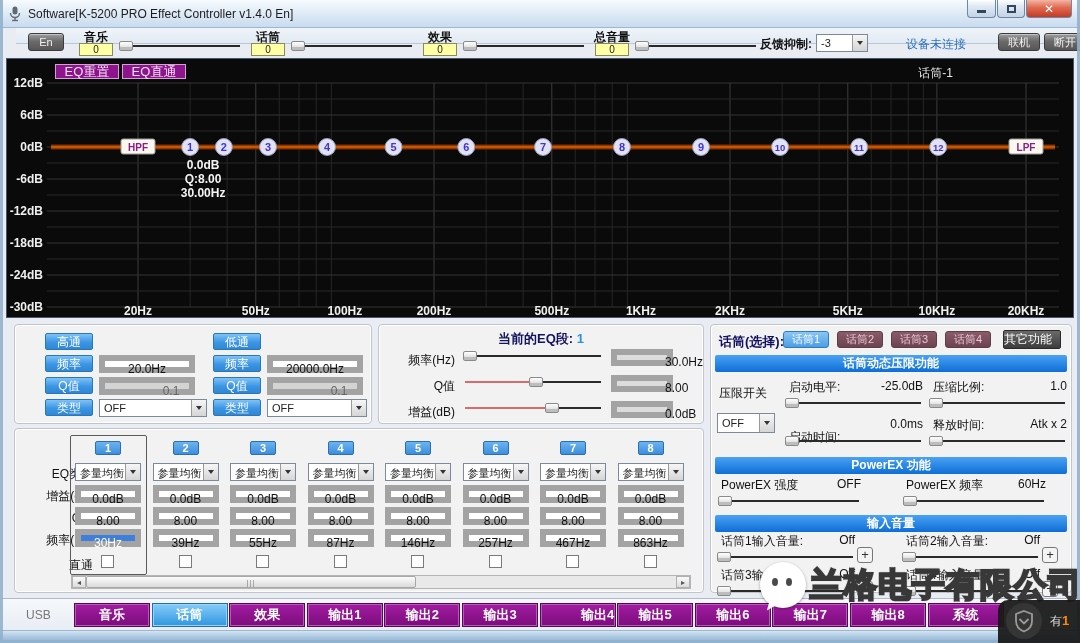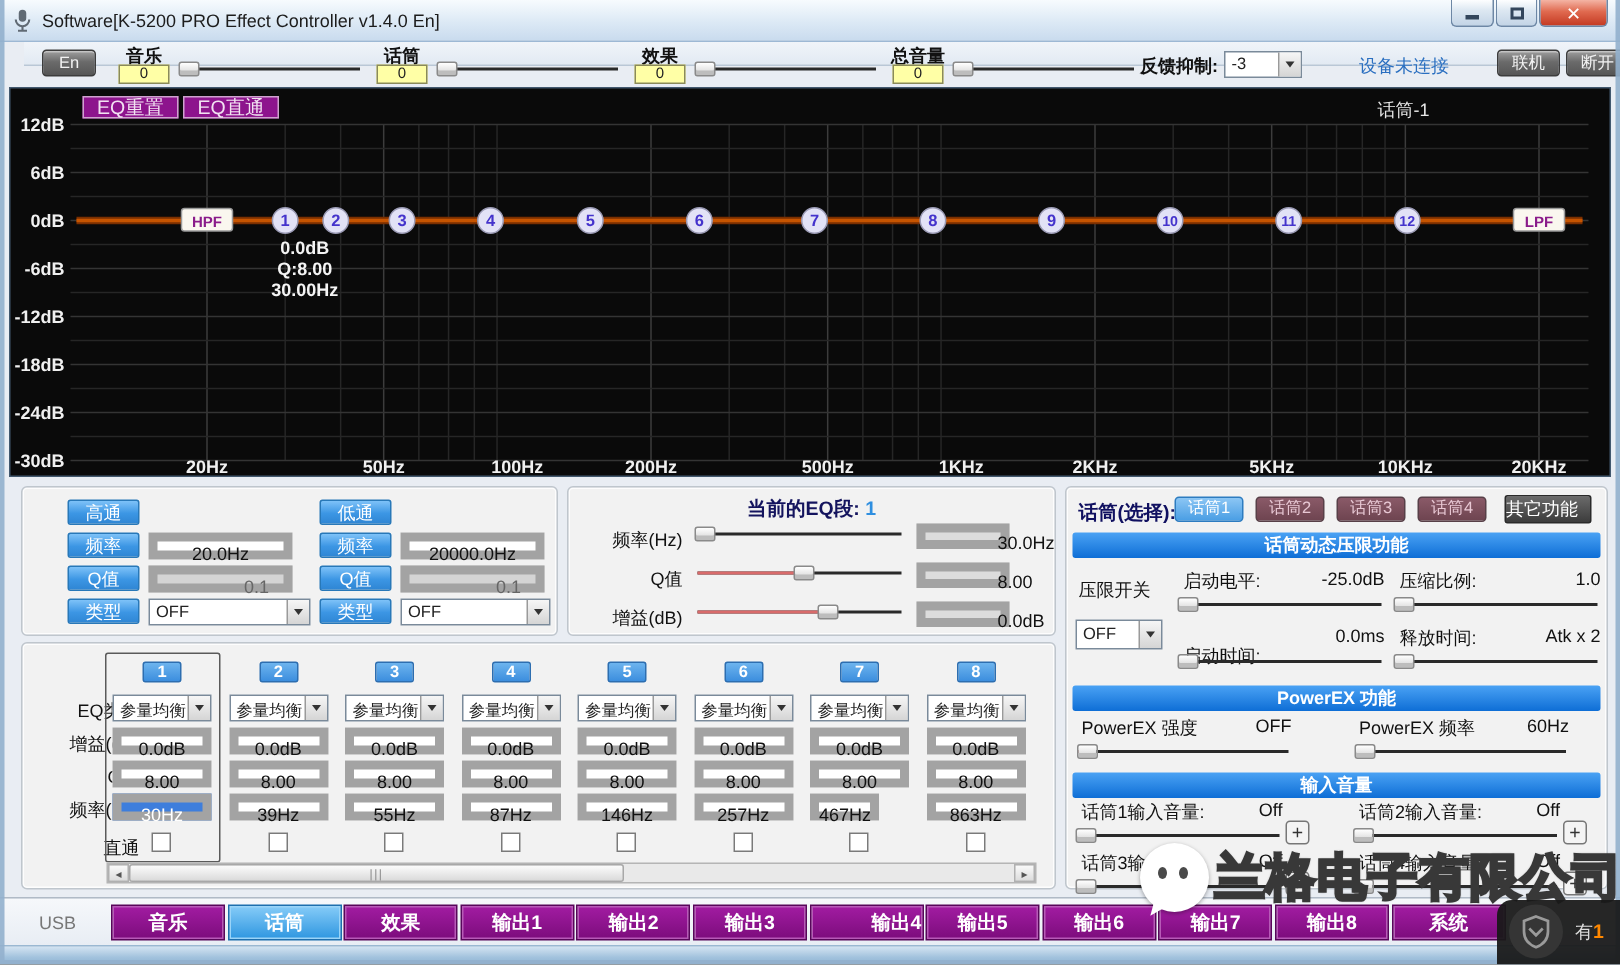--- a/index.html
+++ b/index.html
@@ -524,21 +524,21 @@
           <div class="cb" style="left: 473.5px; top: 126px;"></div>
           <div class="numtag" style="left: 545px; top: 12px;">7</div>
           <div class="dd" style="position: absolute; left: 525px; top: 34px; width: 66px; height: 18px;">
             <div class="dd-text" style="font-size: 11px;">参量均衡</div>
             <div class="dd-btn">
               <div class="dd-arrow"></div>
             </div>
           </div>
           <div class="field" style="left: 525px; top: 56px; width: 66px; height: 18px; line-height: 16px;">0.0dB</div>
           <div class="field" style="left: 525px; top: 78px; width: 66px; height: 18px; line-height: 16px;">8.00</div>
-          <div class="field" style="left: 525px; top: 100px; width: 46px; height: 18px; line-height: 16px;">467Hz</div>
+          <div class="field" style="left: 525px; top: 100px; width: 66px; height: 18px; line-height: 16px;">467Hz</div>
           <div class="cb" style="left: 551px; top: 126px;"></div>
           <div class="numtag" style="left: 622.5px; top: 12px;">8</div>
           <div class="dd" style="position: absolute; left: 602.5px; top: 34px; width: 66px; height: 18px;">
             <div class="dd-text" style="font-size: 11px;">参量均衡</div>
             <div class="dd-btn">
               <div class="dd-arrow"></div>
             </div>
           </div>
           <div class="field" style="left: 602.5px; top: 56px; width: 66px; height: 18px; line-height: 16px;">0.0dB</div>
           <div class="field" style="left: 602.5px; top: 78px; width: 66px; height: 18px; line-height: 16px;">8.00</div>

